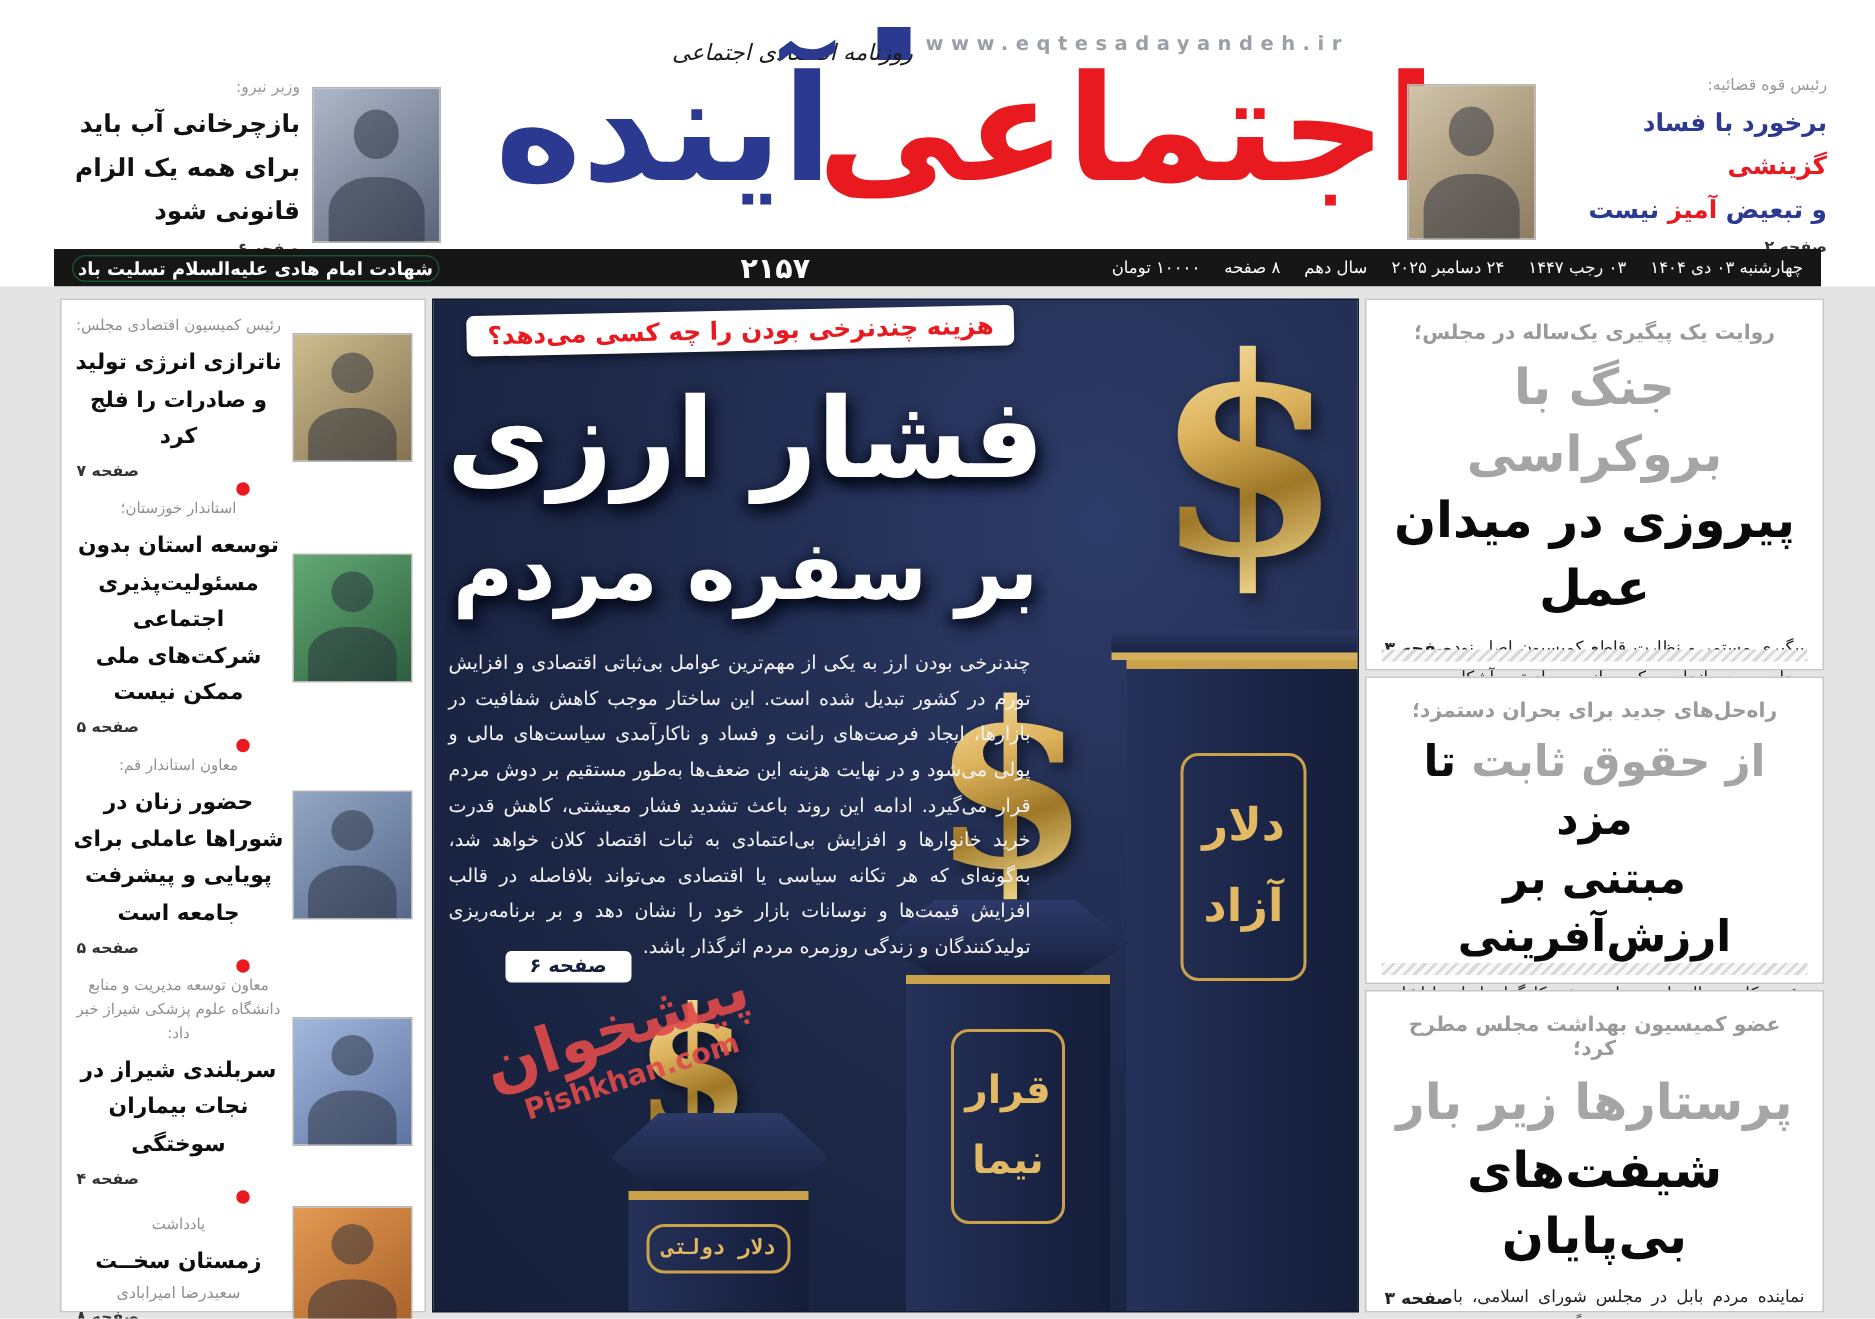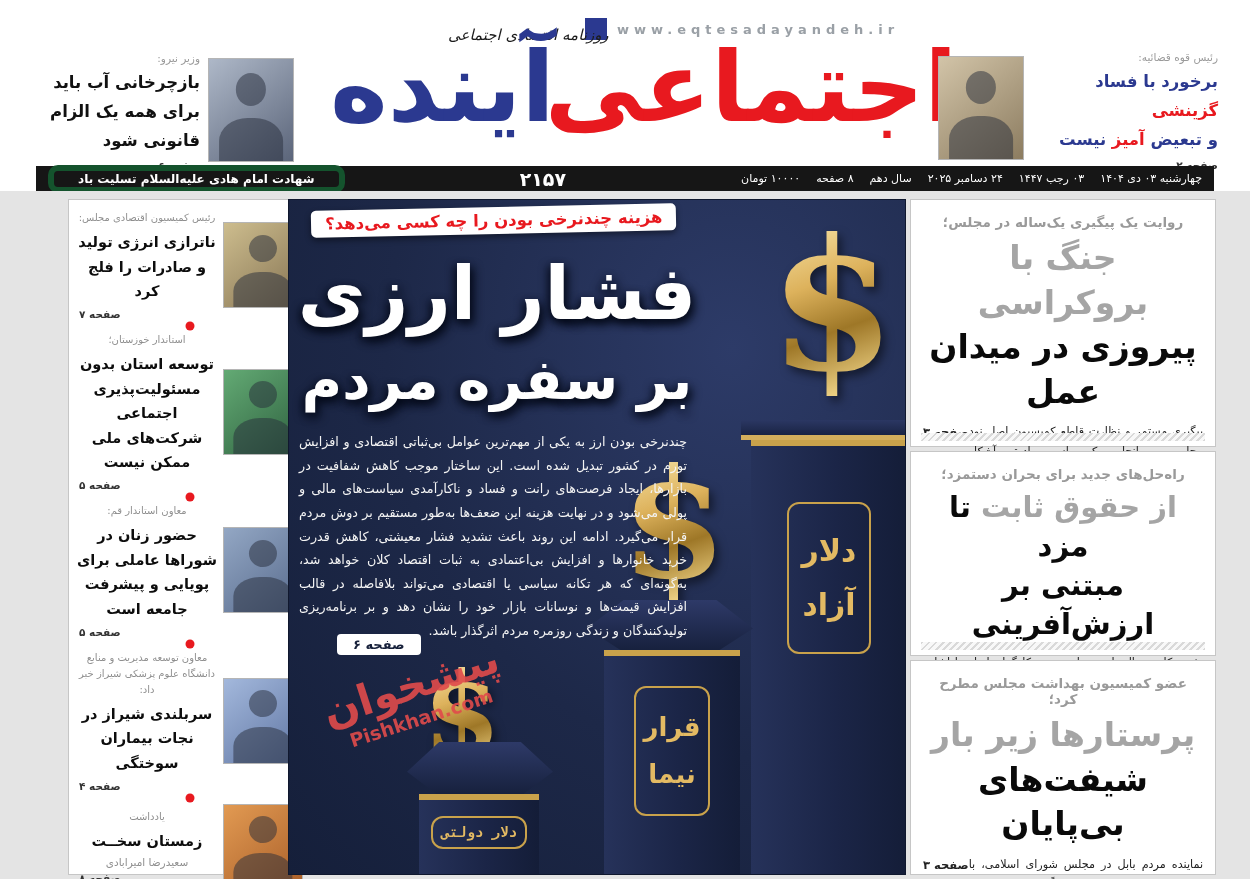--- a/index.html
+++ b/index.html
@@ -35,29 +35,29 @@
   .hs-title { font-size:16.5px; font-weight:bold; color:#111; line-height:1.75; }
   .hs-title .blue { color:#2b3990; }
   .hs-title .red  { color:#e8191f; }
   .hs-page { font-size:10.5px; font-weight:bold; color:#333; margin-top:4px; }
 
   
   .datebar { position:absolute; top:166px; left:36px; width:1178px; height:25px; background:#161616;
              display:flex; align-items:center; justify-content:space-between; padding:0 12px; color:#fff; }
   .db-dates { display:flex; gap:16px; font-size:11px; white-space:nowrap; }
   .db-issue { font-size:19px; font-weight:bold; letter-spacing:1px; margin:0 24px; }
-  .db-condolence { border:6px solid #14532d; border-radius:10px; padding:1px 24px; font-size:12px; font-weight:bold; white-space:nowrap; }
+  .db-condolence { border:1px solid #14532d; border-radius:10px; padding:1px 3px; font-size:12px; font-weight:bold; white-space:nowrap; }
 
   
   .content-bg { position:absolute; top:191px; left:0; width:1250px; height:688px; background:#e4e4e4; }
 
   .card { position:absolute; background:#fff; border:1px solid #c6c6c6; }
 
   
-  .left-col { left:40px; top:199px; width:244px; height:676px; display:flex; flex-direction:column; padding:4px 0;margin-left:28px; }
+  .left-col { left:40px; top:199px; width:244px; height:676px; display:flex; flex-direction:column; padding:4px 0; }
   .li { flex:1; display:flex; direction:rtl; gap:6px; padding:6px 8px; align-items:center; }
   .li-photo { width:80px; height:86px; flex:0 0 auto; }
   .li-text { flex:1; display:flex; flex-direction:column; justify-content:center; text-align:center; min-width:0; }
   .li-kicker { font-size:10px; color:#8f8f8f; margin-bottom:4px; line-height:1.6; }
   .li-title { font-size:14.5px; font-weight:bold; color:#0d0d0d; line-height:1.7; }
   .li-author { font-size:10.5px; color:#8f8f8f; margin-top:3px; }
   .li-page { font-size:10.5px; font-weight:bold; color:#333; text-align:left; margin-top:4px; padding-left:2px; }
   .li-divider { height:1px; background:#cdcdcd; margin:0 10px; position:relative; }
   .li-divider::after { content:''; position:absolute; left:50%; top:50%; transform:translate(-50%,-50%);
                        width:9px; height:9px; border-radius:50%; background:#e8191f; }

